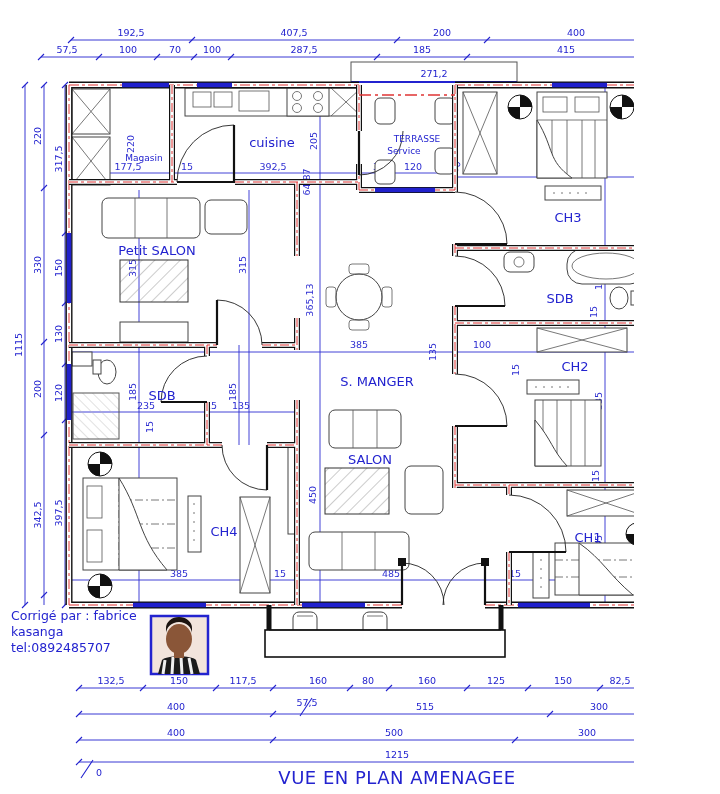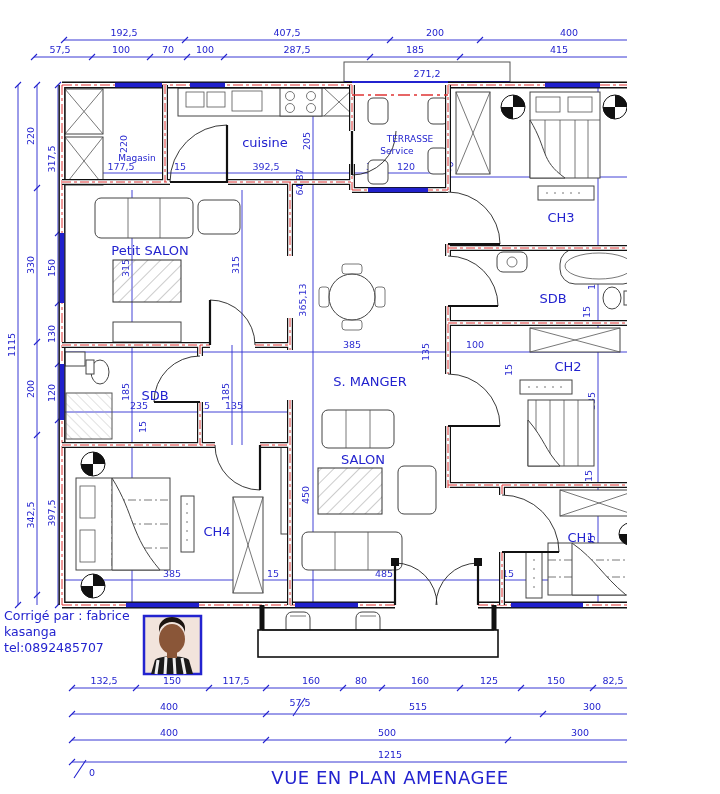--- a/index.html
+++ b/index.html
@@ -1,16 +1,16 @@
 <!DOCTYPE html>
 <html><head>
 <meta charset="utf-8">
 <style>
   html,body{margin:0;padding:0;background:#ffffff;}
-  #stage{position:relative;width:627px;height:794px;background:#fff;overflow:hidden;}
+  #stage{position:relative;width:627px;height:794px;background:#fff;overflow:hidden;padding-left:7px;}
   svg{font-family:"DejaVu Sans","Liberation Sans",sans-serif;}
   text{fill:#2323cf;}
   .dim{font-size:9.5px;}
   .room{font-size:13px;}
   .room-s{font-size:9px;}
   .title{font-size:18px;letter-spacing:.5px;}
   .credit{font-size:12.5px;}
   .dline{stroke:#2323cf;stroke-width:.9;fill:none;}
   .tick{stroke:#2323cf;stroke-width:1.1;fill:none;}
   .furn{stroke:#444;stroke-width:1;fill:#ffffff;}

